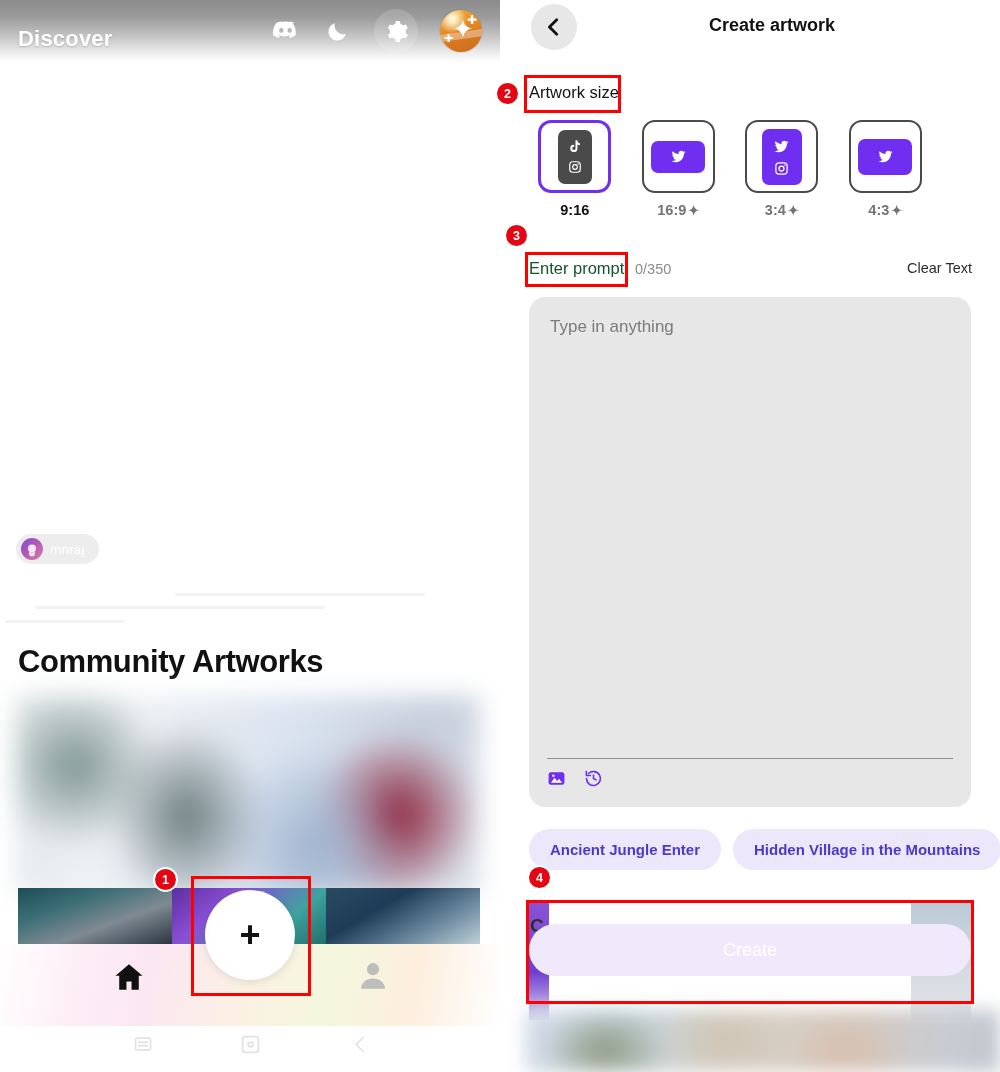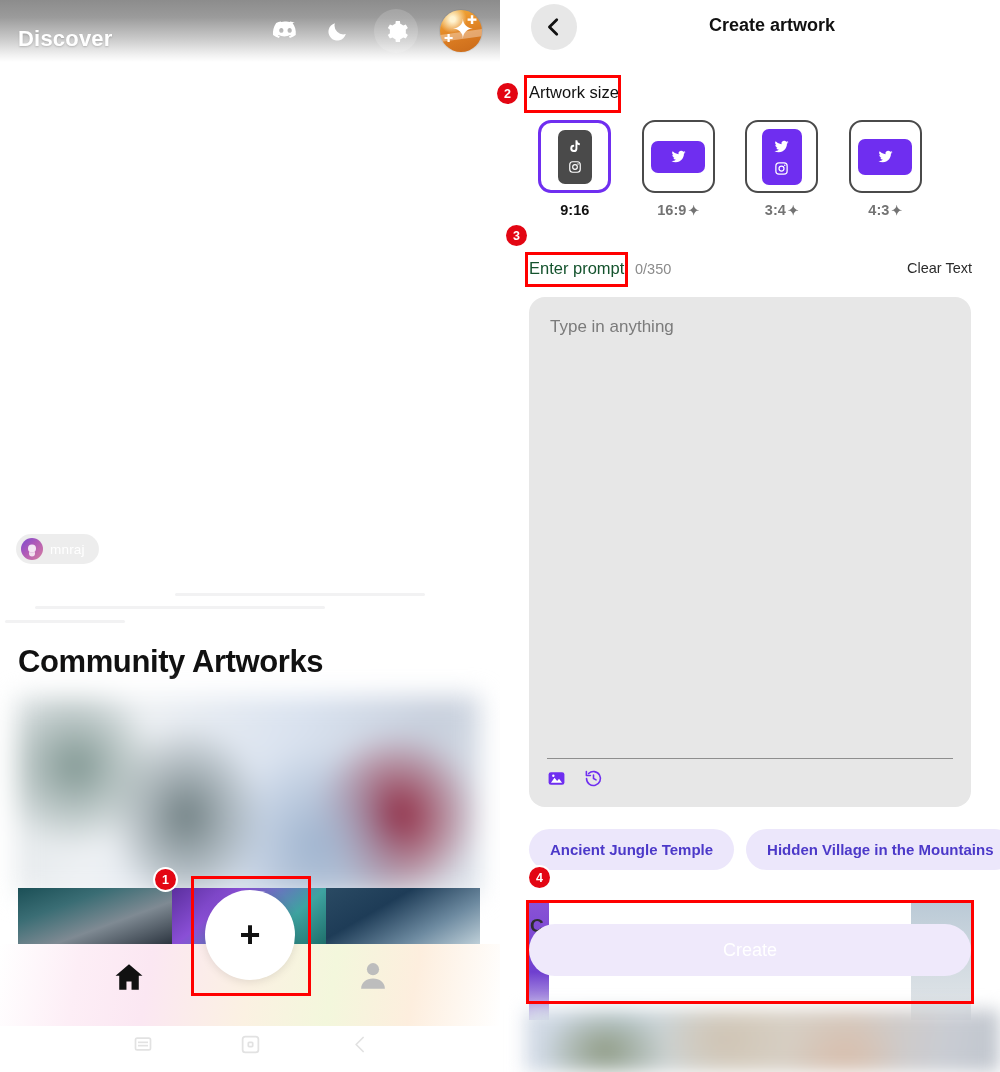--- a/index.html
+++ b/index.html
@@ -435,21 +435,21 @@
         <svg width="19" height="19" viewBox="0 0 24 24" fill="none" stroke="#6f2ef0" stroke-width="2" stroke-linecap="round">
             <path d="M3.2 12a8.8 8.8 0 1 0 2.6-6.25"></path>
             <polyline points="3,3.2 3,8.3 8.1,8.3" stroke-linejoin="round"></polyline>
             <polyline points="12,7.6 12,12 15.2,13.8"></polyline>
           </svg>
       </span>
     </div>
   </div>
 
   <div id="suggestion-chips">
-    <div class="chip">Ancient Jungle Temple</div>
+    <div class="chip">Ancient Jungle Enter</div>
     <div class="chip">Hidden Village in the Mountains</div>
   </div>
 
   <div id="behind-art">
     <div class="sliver"></div>
     <div class="sliver2"></div>
   </div>
   <div id="behind-c">C</div>
 
   <div id="create-button">Create</div>

